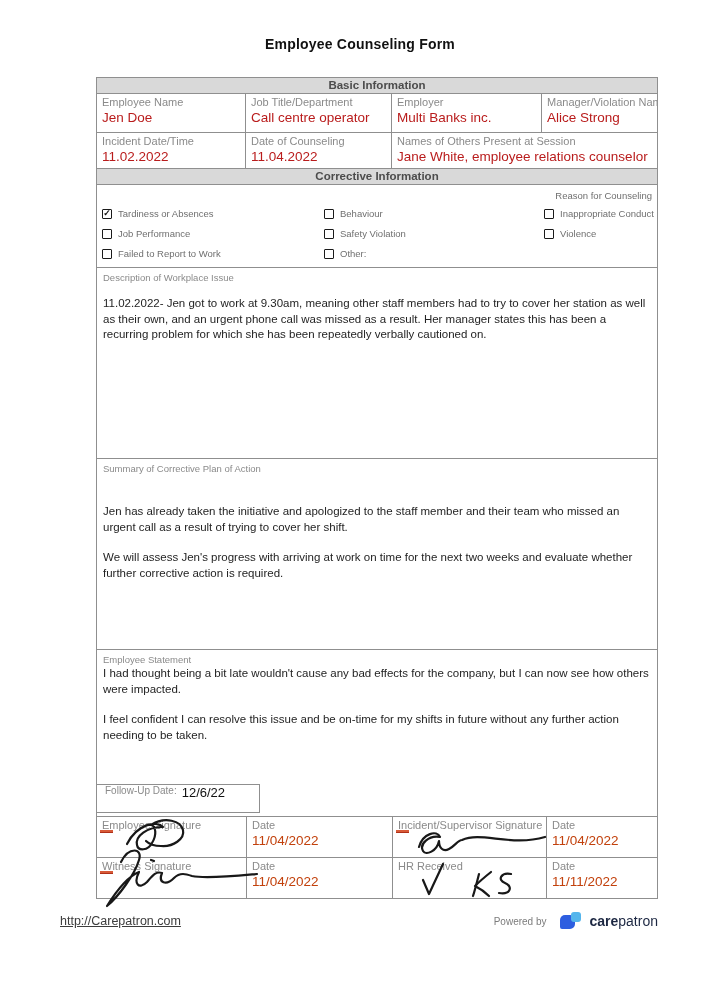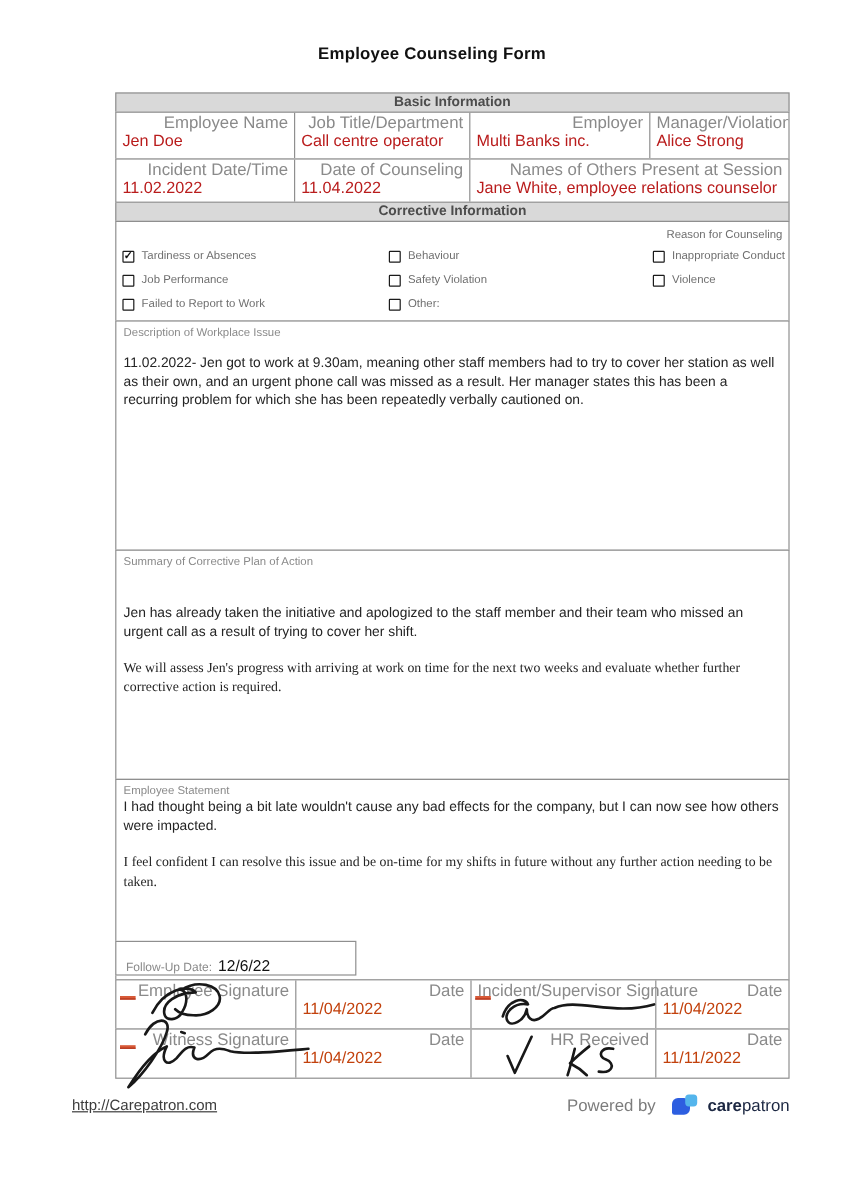--- a/index.html
+++ b/index.html
@@ -13,55 +13,55 @@
   .form { width: 598px; padding-left: 36px; }
   .sect { border: 1px solid #8f8f8f; margin-top: -1px; background: #fff; position: relative; }
   .sect:first-child { margin-top: 0; }
   .sect-header { background: #d9d9d9; text-align: center; font-weight: bold; font-size: 11.5px; color: #4c4c4c; padding: 1px 0 2px; border: 1px solid #8f8f8f; margin-top: -1px; }
 
   .grid-row { display: grid; }
   .row-1 { grid-template-columns: 149px 146px 150px auto; min-height: 38px; }
   .row-2 { grid-template-columns: 149px 146px auto; min-height: 34px; }
   .cell { border-right: 1px solid #8f8f8f; padding: 2px 5px 3px; overflow: hidden; }
   .cell:last-child { border-right: none; }
-  .flabel { font-size: 14px; color: #8a8a8a; line-height: 12px; white-space: nowrap; text-align: right; }
+  .flabel { font-size: 11px; color: #8a8a8a; line-height: 12px; white-space: nowrap; }
   .fvalue { font-size: 13.5px; color: #b91c1c; line-height: 17px; margin-top: 1px; white-space: nowrap; }
 
   .reason-box { min-height: 84px; padding: 5px 5px 6px; }
   .reason-label { font-size: 9.5px; color: #6f6f6f; margin-bottom: 7px; text-align: right; }
   .cb-grid { display: grid; grid-template-columns: 222px 220px auto; row-gap: 9px; }
   .cb { display: flex; align-items: center; cursor: default; }
   .cb .box { width: 10px; height: 10px; border: 1.6px solid #1a1a1a; border-radius: 1px; margin-right: 6px; display: inline-flex; align-items: center; justify-content: center; flex: 0 0 auto; }
   .cb .mark { font-size: 9px; line-height: 9px; color: #111; font-weight: bold; transform: translateY(-0.5px); }
   .cb-label { font-size: 9.5px; color: #6f6f6f; white-space: nowrap; }
 
   .textarea-sect { padding: 4px 6px; }
   .sect-label { font-size: 9.5px; color: #8a8a8a; }
   .body-text p { font-size: 11.5px; line-height: 15.5px; color: #242424; margin: 0; }
-  .body-text p + p { margin-top: 15px; font-family: Liberation Serif, serif; }
+  .body-text p + p { margin-top: 15px; }
   .desc-box { min-height: 192px; } .desc-box .body-text { margin-top: 13px; }
   .plan-box { min-height: 192px; } .plan-box .body-text { margin-top: 30px; }
   .stmt-box { min-height: 168px; } .stmt-box .body-text { margin-top: 1px; }
 
-  .followup { position: absolute; left: -1px; bottom: 3px; width: 201px; height: 29px; border: 1px solid #8f8f8f; background: #fff; display: flex; align-items: flex-end; padding: 0 8px; }
+  .followup { position: absolute; left: -1px; bottom: 3px; width: 164px; height: 29px; border: 1px solid #8f8f8f; background: #fff; display: flex; align-items: flex-start; padding: 0 8px; }
   .followup .fu-label { font-size: 10px; color: #8a8a8a; margin-right: 5px; white-space: nowrap; }
   .followup .fu-value { font-size: 13px; color: #111; white-space: nowrap; }
 
   .sig-row { display: grid; grid-template-columns: 150px 146px 154px auto; min-height: 40px; }
   .sig-cell { position: relative; border-right: 1px solid #8f8f8f; padding: 2px 5px; overflow: visible; }
   .sig-cell:last-child { border-right: none; }
   .sig-cell .red-dash { position: absolute; left: 3px; top: 13px; width: 13px; height: 3px; background: #d85a38; border-bottom: 1px solid #b03018; }
   .sig-svg { position: absolute; overflow: visible; pointer-events: none; }
   .sig-svg path { fill: none; stroke: #181818; stroke-width: 2.2; stroke-linecap: round; stroke-linejoin: round; }
   .date-value { font-size: 13.5px; color: #c2410c; margin-top: 2px; }
 
   .footer { display: flex; justify-content: space-between; align-items: center; margin-top: 12px; width: 598px; }
   .footer-link { font-size: 12.5px; color: #3c3c3c; text-decoration: underline; }
   .powered { display: flex; align-items: center; }
-  .powered-label { font-size: 14px; color: #7c7c7c; margin-right: 14px; margin-left: 24px; }
+  .powered-label { font-size: 10px; color: #7c7c7c; margin-right: 14px; margin-left: 24px; }
   .logo-icon { position: relative; width: 24px; height: 20px; margin-right: 5px; flex: 0 0 auto; }
   .logo-bubble-dark { position: absolute; left: 0; top: 4px; width: 15px; height: 14px; background: #2d5ee0; border-radius: 5px 5px 5px 2px; }
   .logo-bubble-light { position: absolute; left: 11px; top: 1px; width: 10px; height: 10px; background: #54b5ec; border-radius: 3px; }
   .logo-text { font-size: 14px; color: #1c2742; }
   .logo-text b { font-weight: bold; }
 </style>
 </head>
 <body>
 
 <div class="page">

